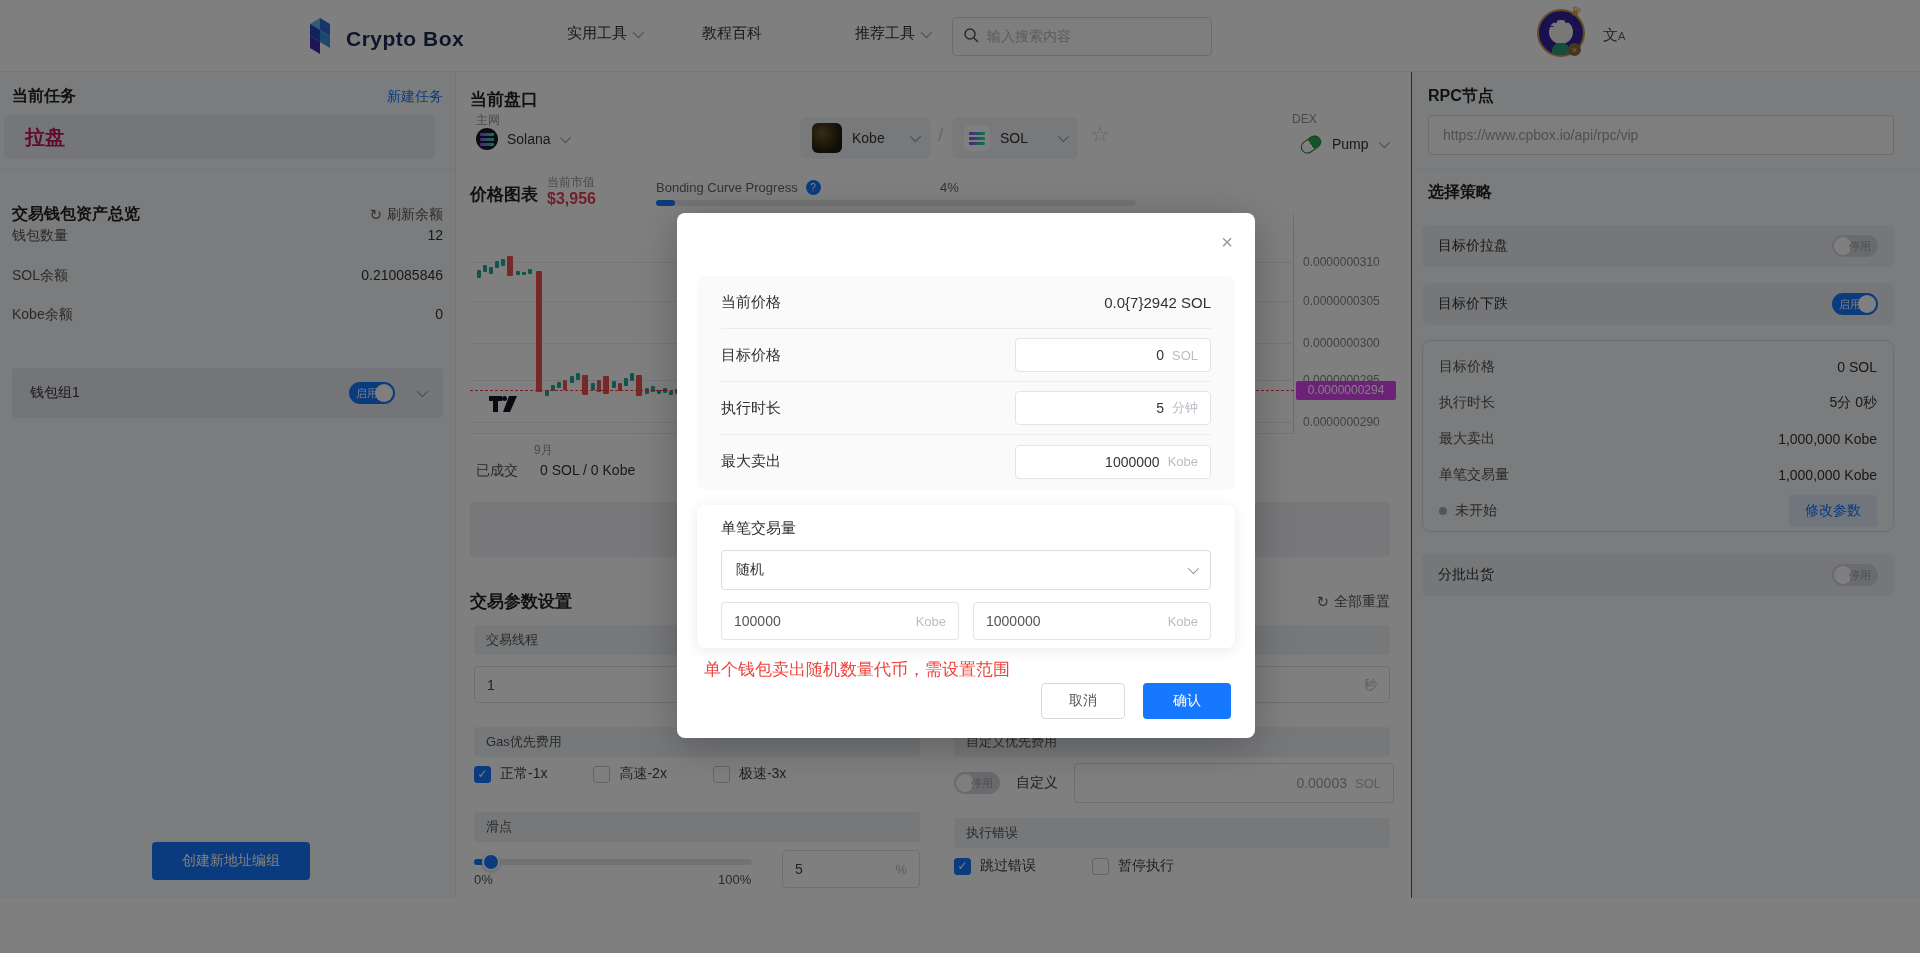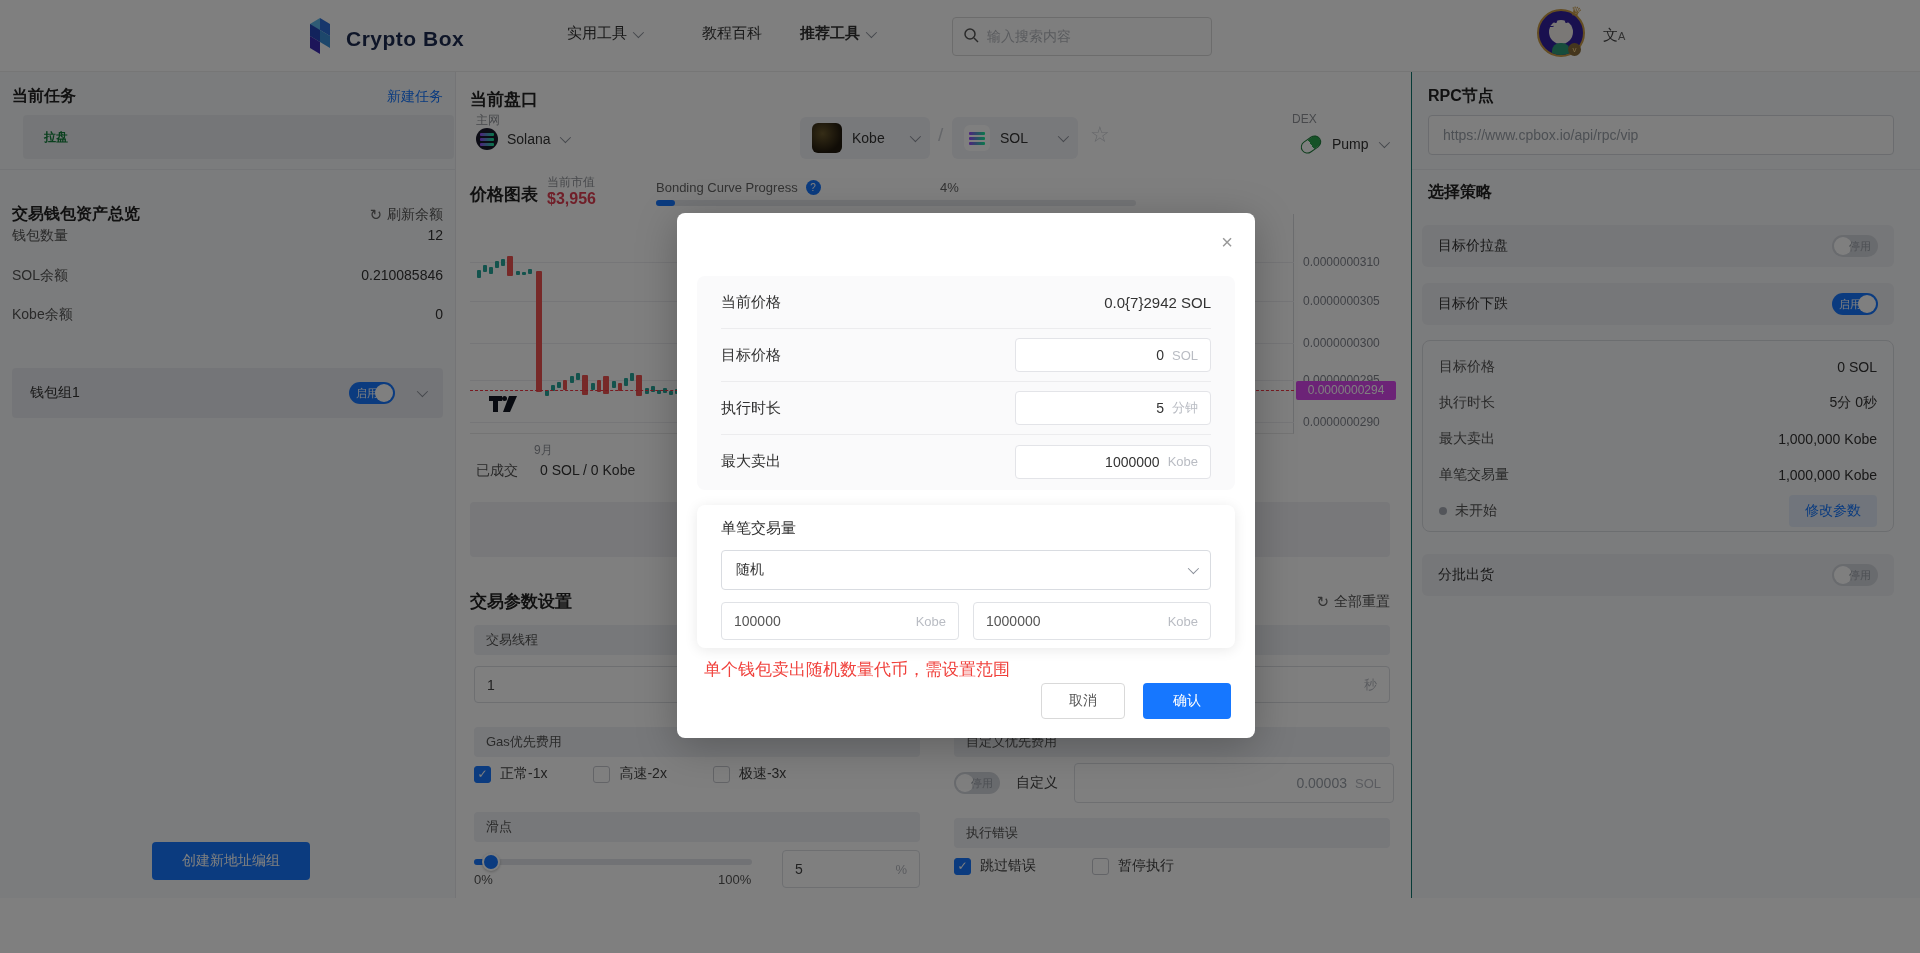--- a/index.html
+++ b/index.html
@@ -27,21 +27,21 @@
 
   
   .left-panel  { position:absolute; left:0; top:72px; width:456px; height:826px; background:#f7f8fa; border-right:1px solid #e8e8ec; }
   .right-panel { position:absolute; left:1411px; top:72px; width:509px; height:826px; background:#f7f8fa; border-left:1px solid #0f766e; }
   .bottom-strip { position:absolute; left:0; top:898px; width:1920px; height:55px; background:#fff; border-top:1px solid #e5e6ea; }
   .bottom-strip .left-bg { position:absolute; left:0; top:0; width:456px; height:55px; background:#f7f8fa; }
 
   .sec-title { font-size:16px; font-weight:bold; color:#222; }
   .link { color:#1677ff; font-size:14px; cursor:pointer; }
 
-  .task-box { position:absolute; left:23px; top:43px; width:431px; height:44px; background:#ebedf1; border-radius:4px; display:flex; align-items:center; padding-left:21px; font-size:12px; font-weight:bold; color:#15803d; }
+  .task-box { position:absolute; left:4px; top:43px; width:431px; height:44px; background:#ebedf1; border-radius:4px; display:flex; align-items:center; padding-left:21px; font-size:20px; font-weight:bold; color:#be185d; }
   .kv-row { position:absolute; left:12px; width:431px; display:flex; justify-content:space-between; font-size:14px; }
   .kv-row .k { color:#555; } .kv-row .v { color:#333; }
   .group-box { position:absolute; left:12px; top:296px; width:431px; height:50px; background:#e9ebf0; border-radius:4px; display:flex; align-items:center; padding:0 18px; }
   .toggle { position:relative; width:46px; height:22px; border-radius:11px; font-size:11px; flex:none; }
   .toggle .knob { position:absolute; top:2px; width:18px; height:18px; border-radius:50%; background:#fff; }
   .toggle .t-label { position:absolute; top:4px; line-height:14px; }
   .toggle.on { background:#1677ff; color:#fff; } .toggle.on .knob { right:2px; } .toggle.on .t-label { left:7px; }
   .toggle.off { background:#d3d6dc; color:#9aa0a8; } .toggle.off .knob { left:2px; } .toggle.off .t-label { right:7px; }
   .primary-btn { background:#1677ff; color:#fff; border:none; border-radius:4px; font-size:14px; cursor:pointer; }
 
@@ -132,21 +132,21 @@
       </span>
       <span class="brand-text">Crypto Box</span>
     </div>
     <div class="abs menu-item" style="left:567px;top:24px;">
       <span>实用工具</span>
         <i class="chev"></i>
     </div>
     <div class="abs menu-item" style="left:702px;top:24px;">
       <span>教程百科</span>
     </div>
-    <div class="abs menu-item" style="left:800px;top:24px;font-weight:bold;">
+    <div class="abs menu-item" style="left:855px;top:24px;">
       <span>推荐工具</span>
         <i class="chev"></i>
     </div>
     <div class="searchbox">
       <span>
         <svg width="16" height="16" viewBox="0 0 16 16">
             <circle cx="7" cy="7" r="5" fill="none" stroke="#555" stroke-width="1.5"></circle>
             <line x1="11" y1="11" x2="15" y2="15" stroke="#555" stroke-width="1.5"></line>
           </svg>
       </span>

